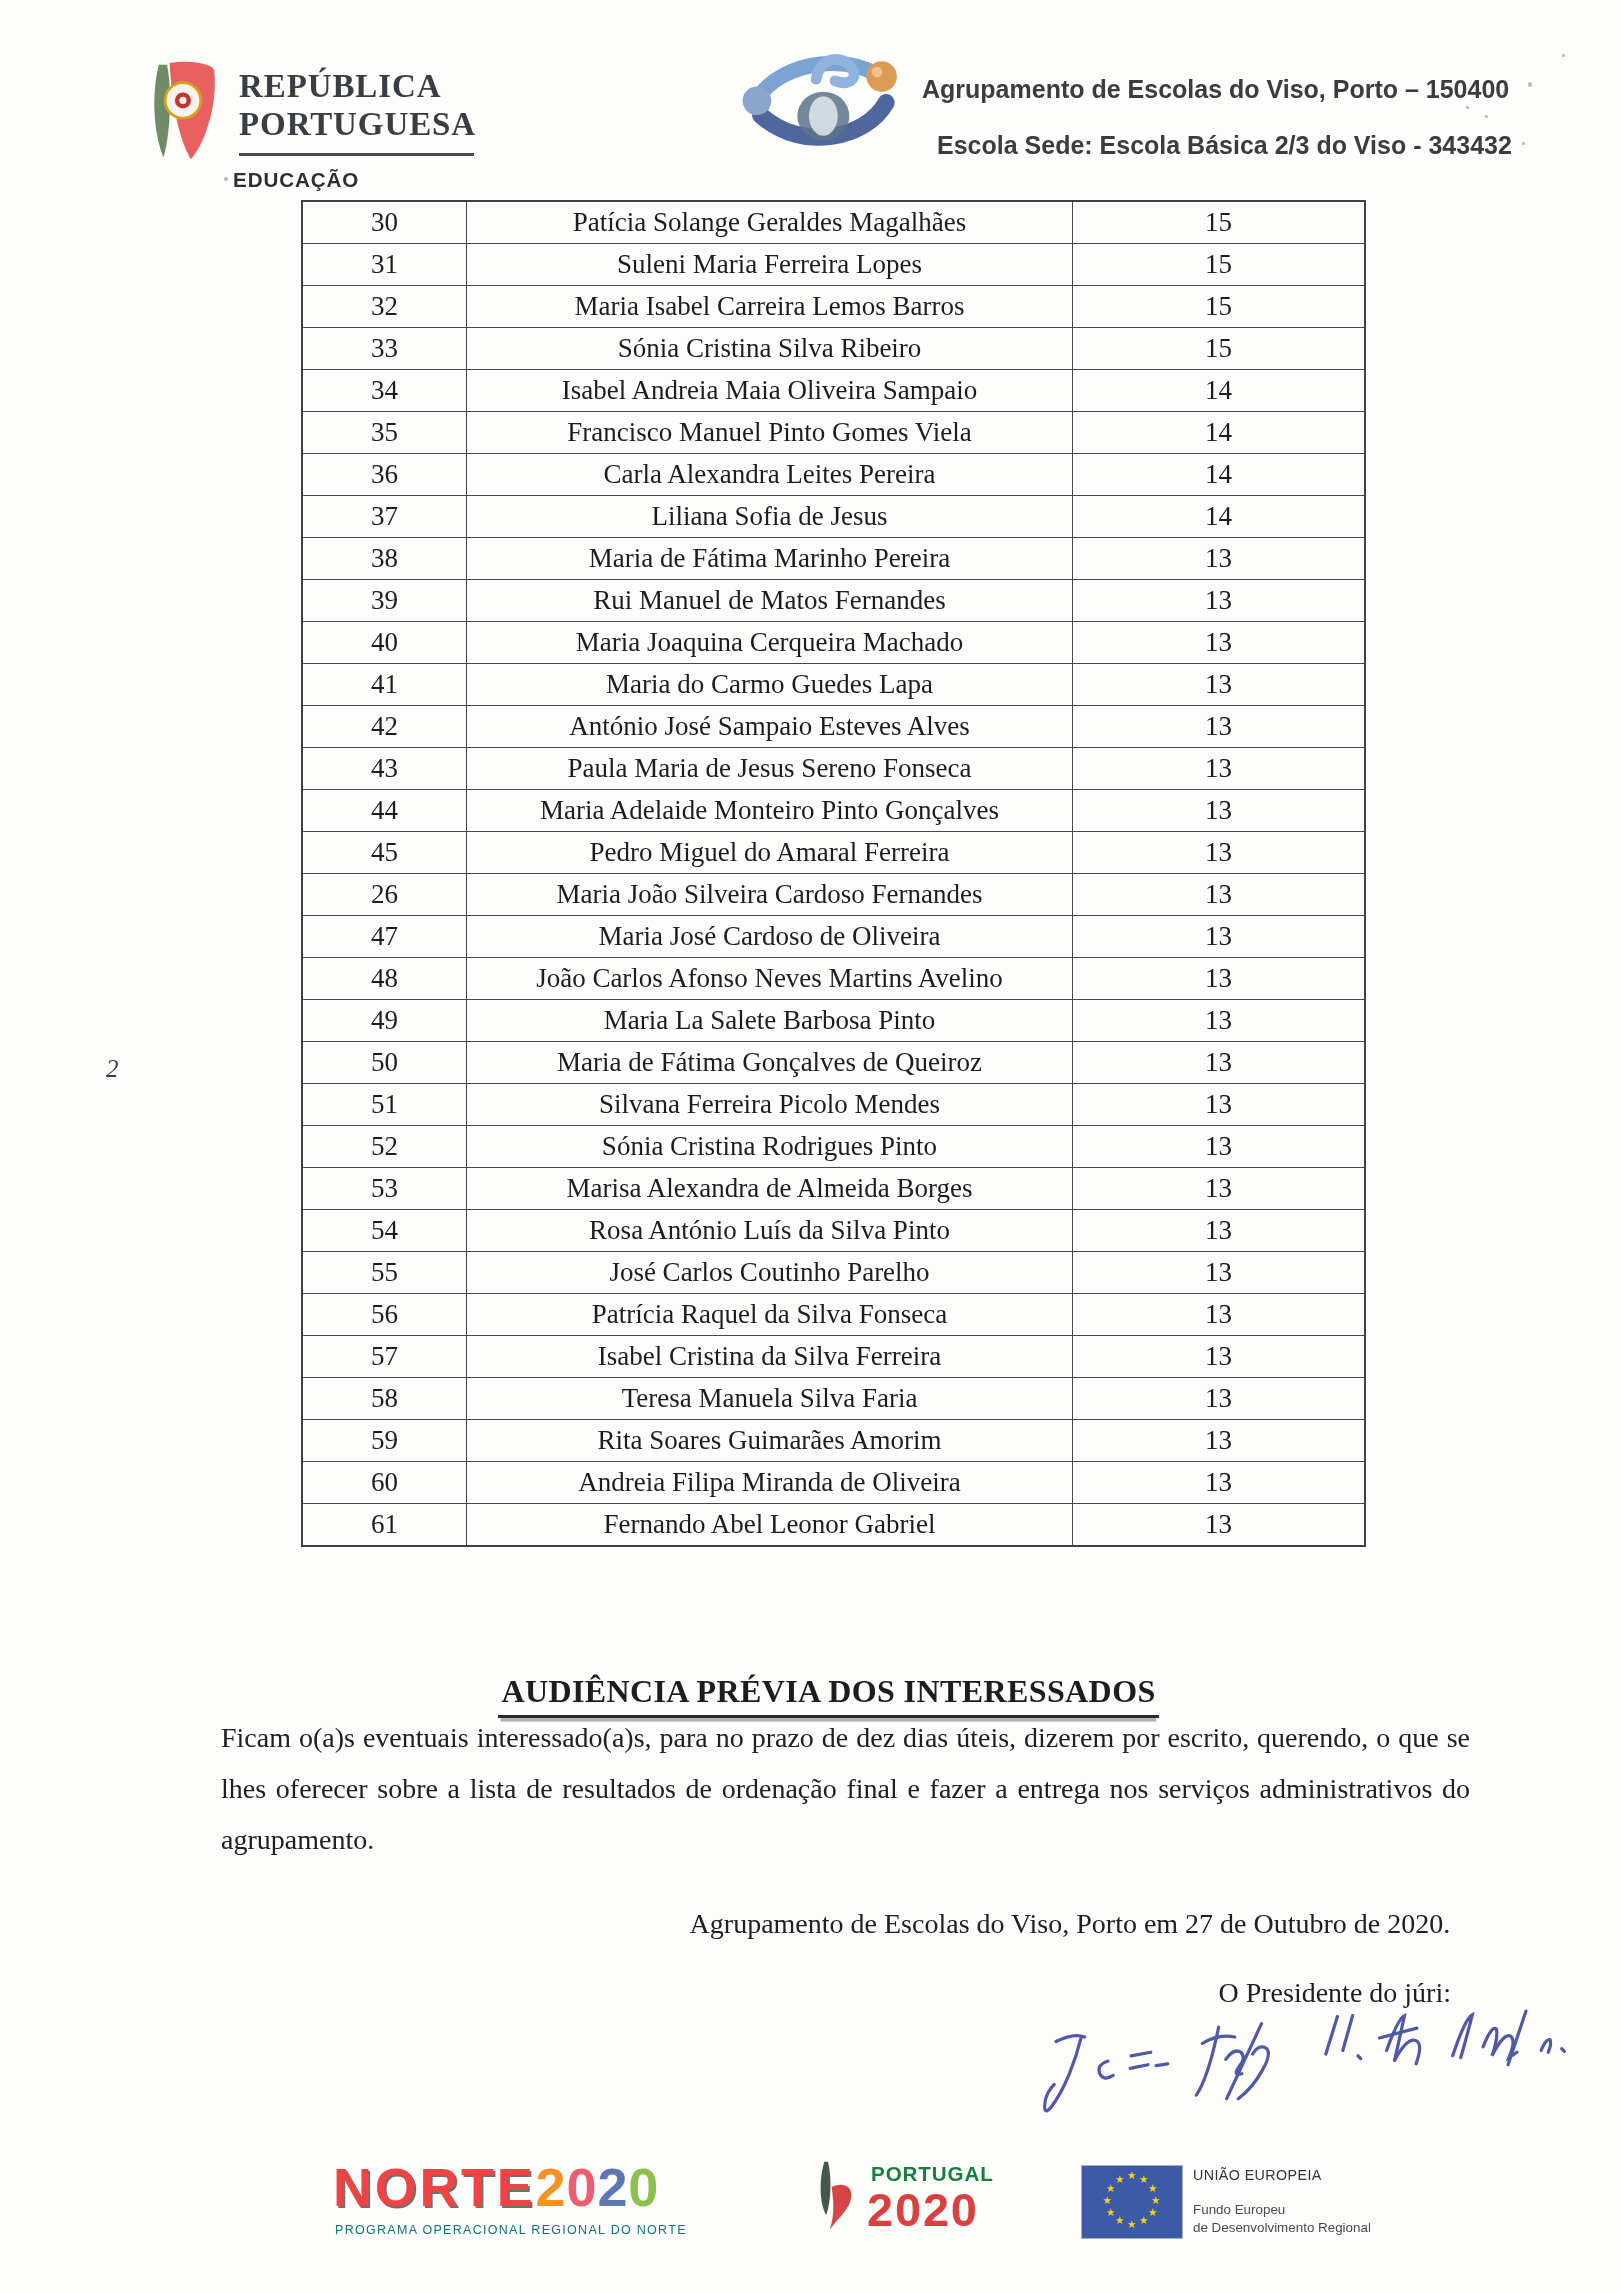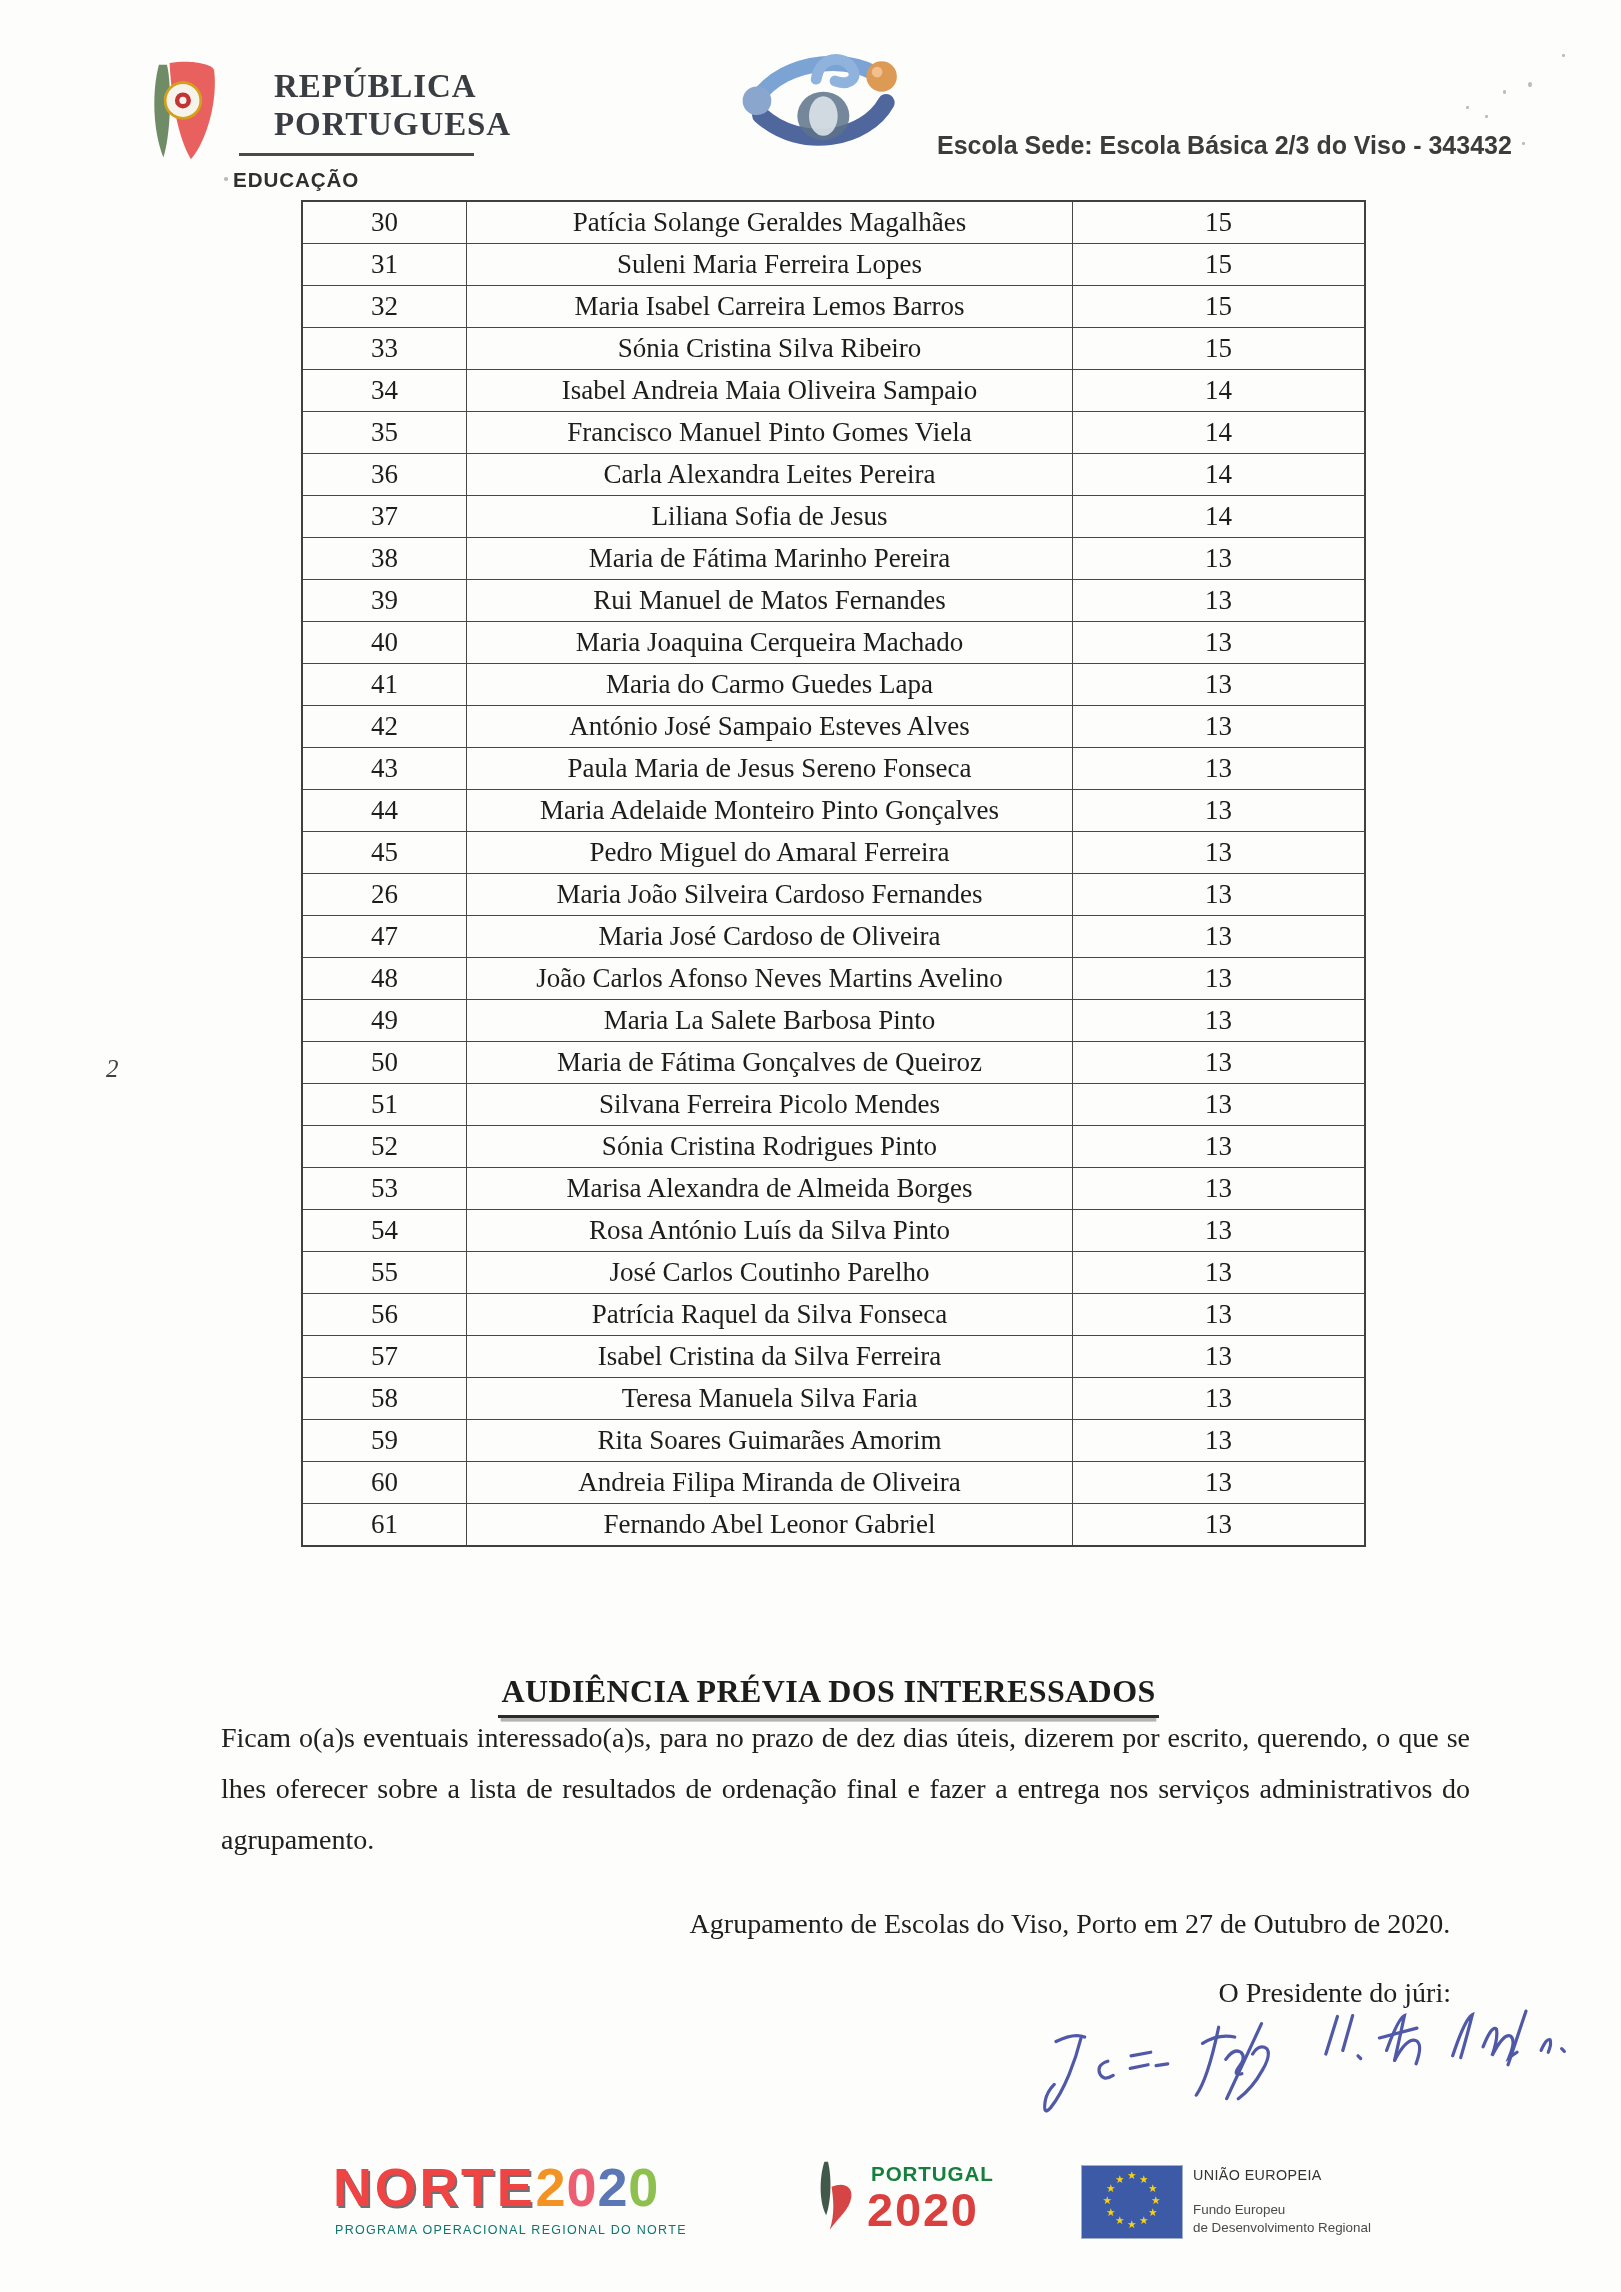--- a/index.html
+++ b/index.html
@@ -4,21 +4,21 @@
 <style>
   html,body{margin:0;padding:0;background:#ffffff;}
   .page{
     position:relative;width:1622px;height:2293px;background:#fdfdfc;
     overflow:hidden;font-family:"Liberation Serif",serif;color:#222;
   }
   .abs{position:absolute;}
 
   
   .gov-line{font-family:"Liberation Serif",serif;font-weight:bold;color:#3a3d42;
-    font-size:33px;letter-spacing:0.9px;line-height:36px;margin-left:35px;}
+    font-size:33px;letter-spacing:0.9px;line-height:36px;}
   .gov-rule{width:235px;height:2.7px;background:#4a4a4a;}
   .gov-dep{font-family:"Liberation Sans",sans-serif;font-weight:bold;
     font-size:20.6px;color:#2f2f2f;letter-spacing:0.9px;}
   .school-line{font-family:"Liberation Sans",sans-serif;font-weight:bold;
     font-size:25px;color:#3c3c3c;white-space:nowrap;}
   .speck{position:absolute;background:#6a6a6a;border-radius:50%;opacity:.45;}
 
   
   table.results{border-collapse:collapse;table-layout:fixed;width:1059px;
     border:2.7px solid #404040;}
@@ -83,20 +83,21 @@
     <path d="M30 78 C60 32 142 27 172 58" fill="none" stroke="#7ba3d4" stroke-width="17" stroke-linecap="round"></path>
     <path d="M34 96 C80 138 152 122 174 82" fill="none" stroke="#50679e" stroke-width="19" stroke-linecap="round"></path>
     <path d="M96 56 C100 30 126 28 136 44 C144 57 130 63 117 58" fill="none" stroke="#8fb3dd" stroke-width="12" stroke-linecap="round"></path>
     <ellipse cx="104" cy="97" rx="29" ry="27" fill="#5d7288" opacity=".85"></ellipse>
     <ellipse cx="104" cy="97" rx="16" ry="22" fill="#e9edf2" opacity=".8"></ellipse>
     <circle cx="30" cy="80" r="16" fill="#8aa6cc"></circle>
     <circle cx="169" cy="53" r="17" fill="#dd9a55"></circle>
     <circle cx="164" cy="48" r="6" fill="#f3c493" opacity=".9"></circle>
   </svg>
 
+  <div class="abs school-line" style="left:922px;top:75px;">Agrupamento de Escolas do Viso, Porto – 150400</div>
   <div class="abs school-line" style="left:937px;top:131px;">Escola Sede: Escola Básica 2/3 do Viso - 343432</div>
 
   <div class="speck" style="left:1466px;top:106px;width:2.7px;height:2.7px;"></div>
   <div class="speck" style="left:1503px;top:90px;width:2.7px;height:3.6px;"></div>
   <div class="speck" style="left:1528px;top:82px;width:3.6px;height:5.4px;"></div>
   <div class="speck" style="left:1562px;top:54px;width:2.7px;height:2.7px;"></div>
   <div class="speck" style="left:1485px;top:115px;width:2.7px;height:2.7px;"></div>
   <div class="speck" style="left:1522px;top:142px;width:2.7px;height:2.7px;"></div>
 
   <div class="abs pagenum">2</div>

